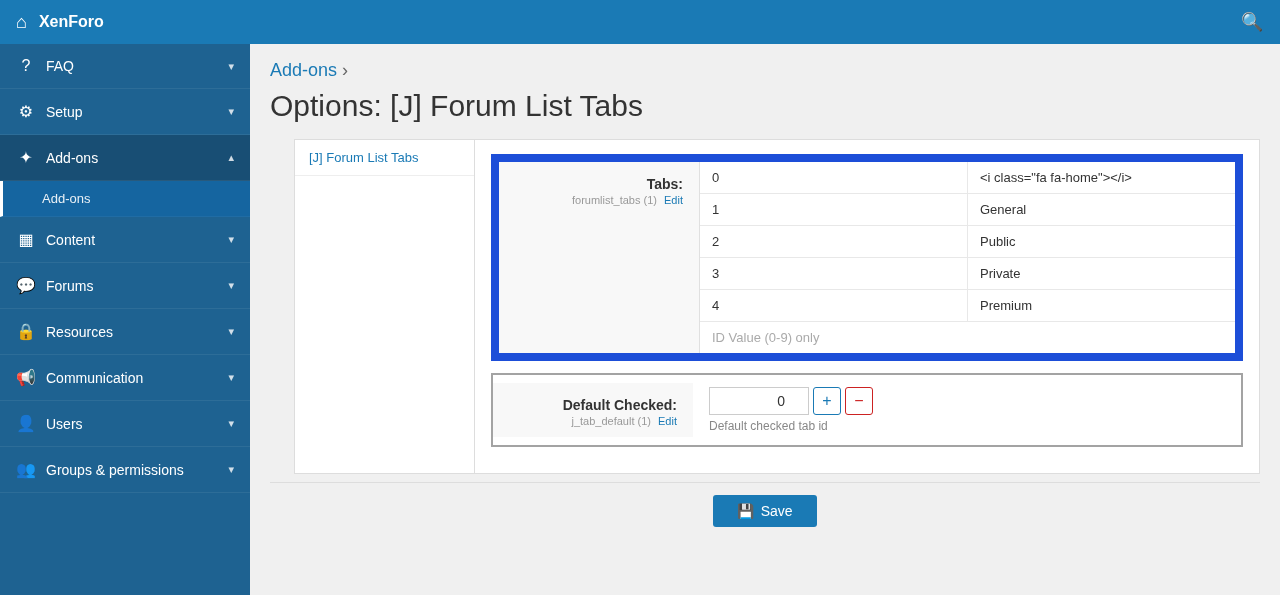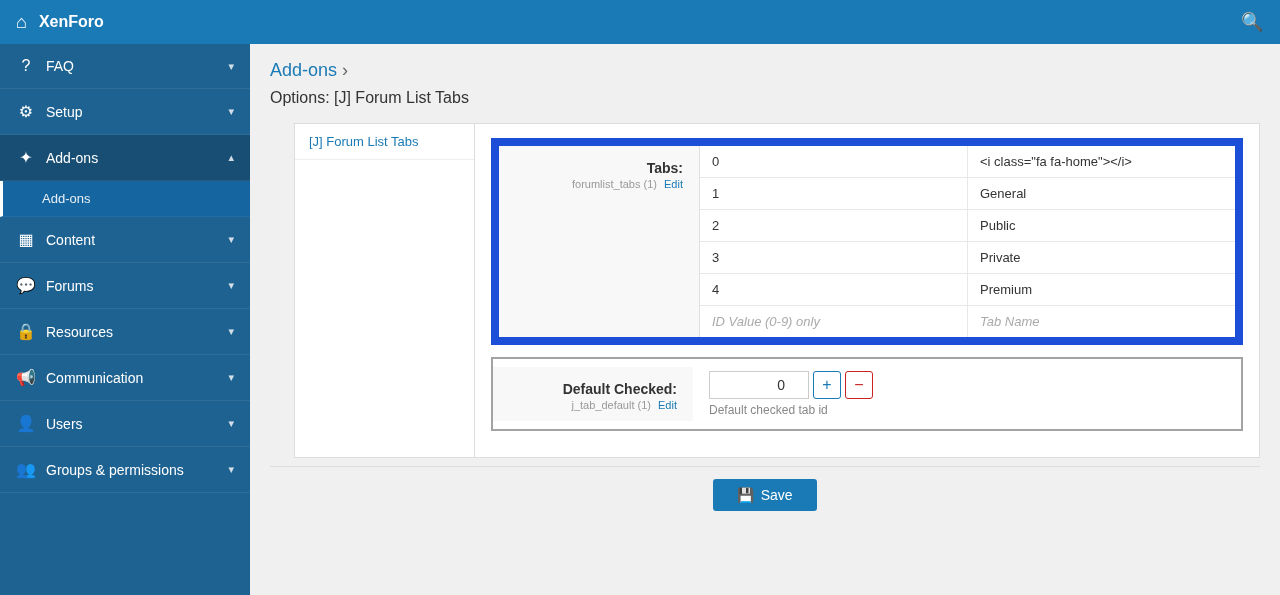--- a/index.html
+++ b/index.html
@@ -54,21 +54,21 @@
 
     
     .main {
       flex: 1;
       overflow-y: auto;
       background: #f0f0f0;
       padding: 16px 20px;
     }
     .breadcrumb { font-size: 18px; color: #666; margin-bottom: 8px; }
     .breadcrumb a { color: #1a7ab5; text-decoration: none; }
-    .page-title { font-size: 16px; font-weight: normal; color: #333; margin-bottom: 16px; }
+    .page-title { font-size: 30px; font-weight: normal; color: #333; margin-bottom: 16px; }
 
     
     .section-red-border {
       border: 8px solid #1d4ed8;
       margin-bottom: 12px;
       background: white;
     }
 
     .form-row {
       display: flex;
@@ -103,21 +103,21 @@
     }
     .tab-row:last-child { border-bottom: none; }
     .tab-cell {
       flex: 1;
       padding: 8px 12px;
       border-right: 1px solid #e8e8e8;
       font-size: 13px;
       color: #333;
     }
     .tab-cell:last-child { border-right: none; }
-    .tab-cell.placeholder { color: #aaa; font-style: italic; }
+    .tab-cell.placeholder { color: #aaa; }
 
     
     .section-red-border-2 {
       border: 2px solid #a3a3a3;
       margin-bottom: 12px;
       background: white;
     }
 
     .default-checked-row {
       display: flex;
@@ -315,21 +315,20 @@
               <div class="tab-row">
                 <div class="tab-cell">3</div>
                 <div class="tab-cell">Private</div>
               </div>
               <div class="tab-row">
                 <div class="tab-cell">4</div>
                 <div class="tab-cell">Premium</div>
               </div>
               <div class="tab-row">
                 <div class="tab-cell placeholder">ID Value (0-9) only</div>
-                <div class="tab-cell placeholder">Tab Name</div>
               </div>
             </div>
           </div>
         </div>
 
         <div class="section-red-border-2">
           <div class="default-checked-row">
             <div class="form-label-cell">
               <span class="form-label">Default Checked:</span>
               <span class="form-sublabel">

